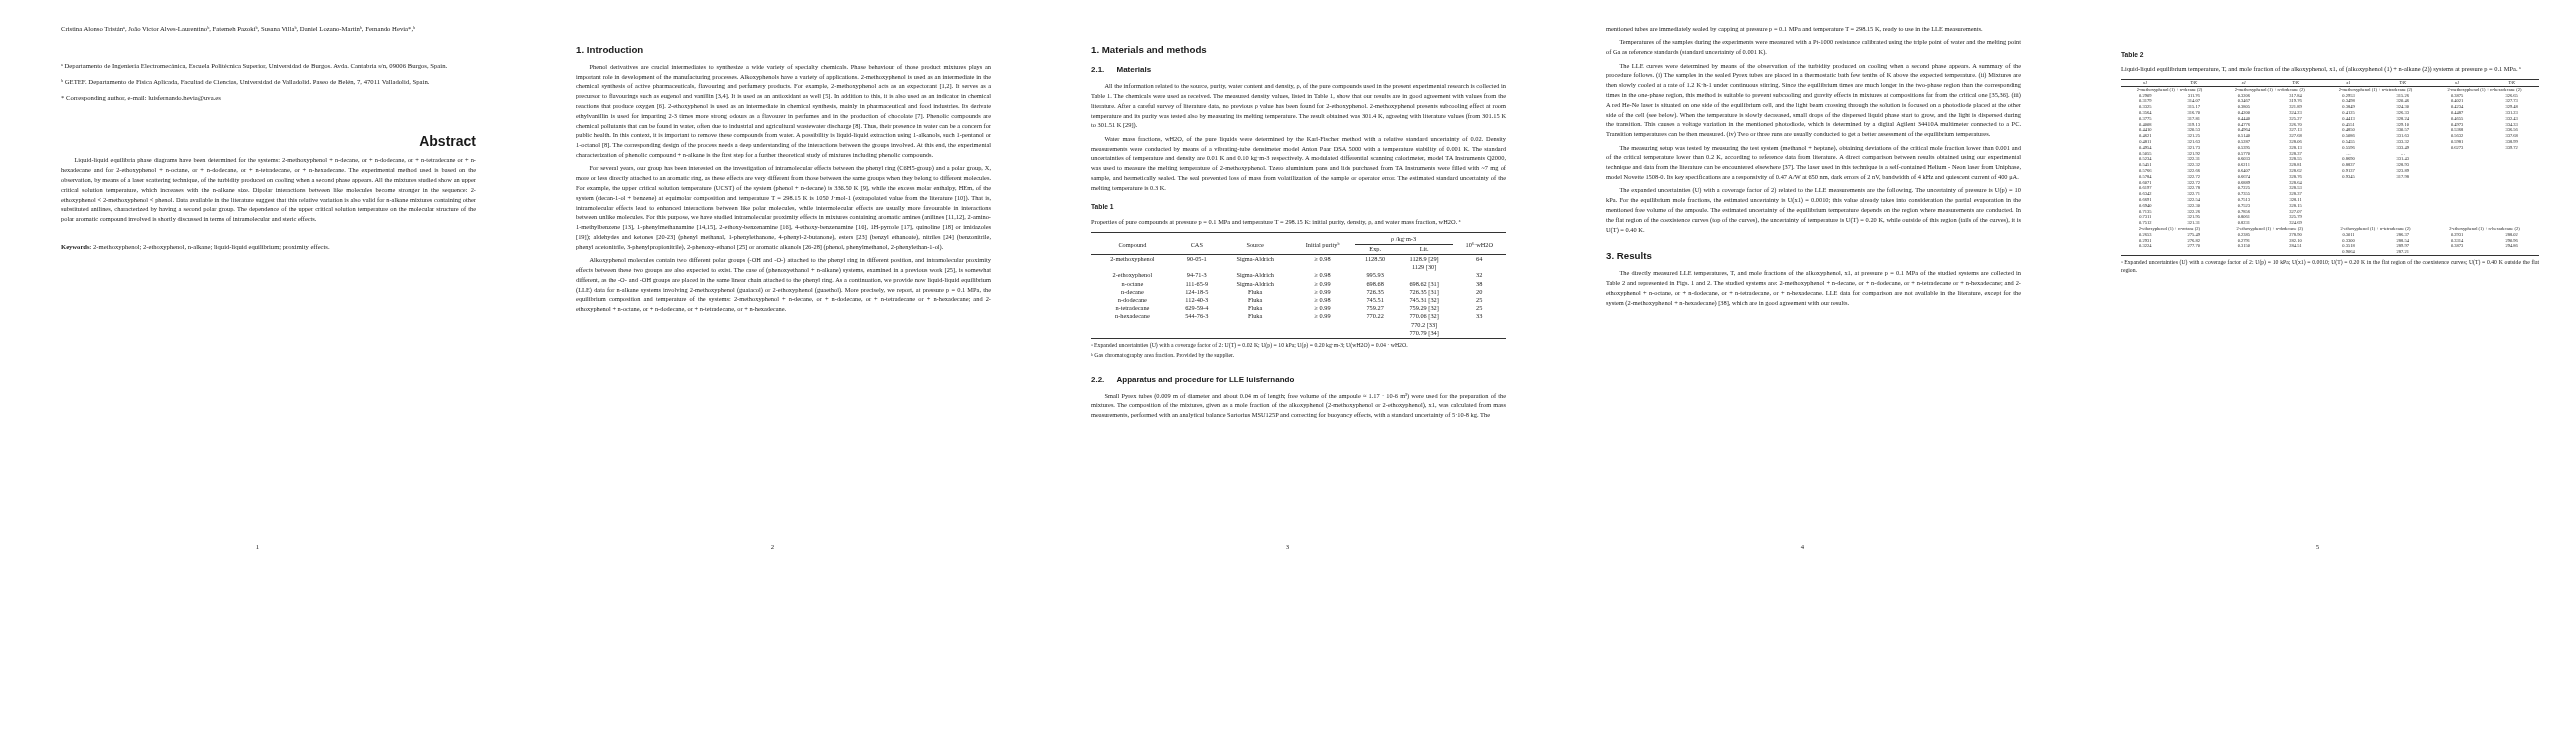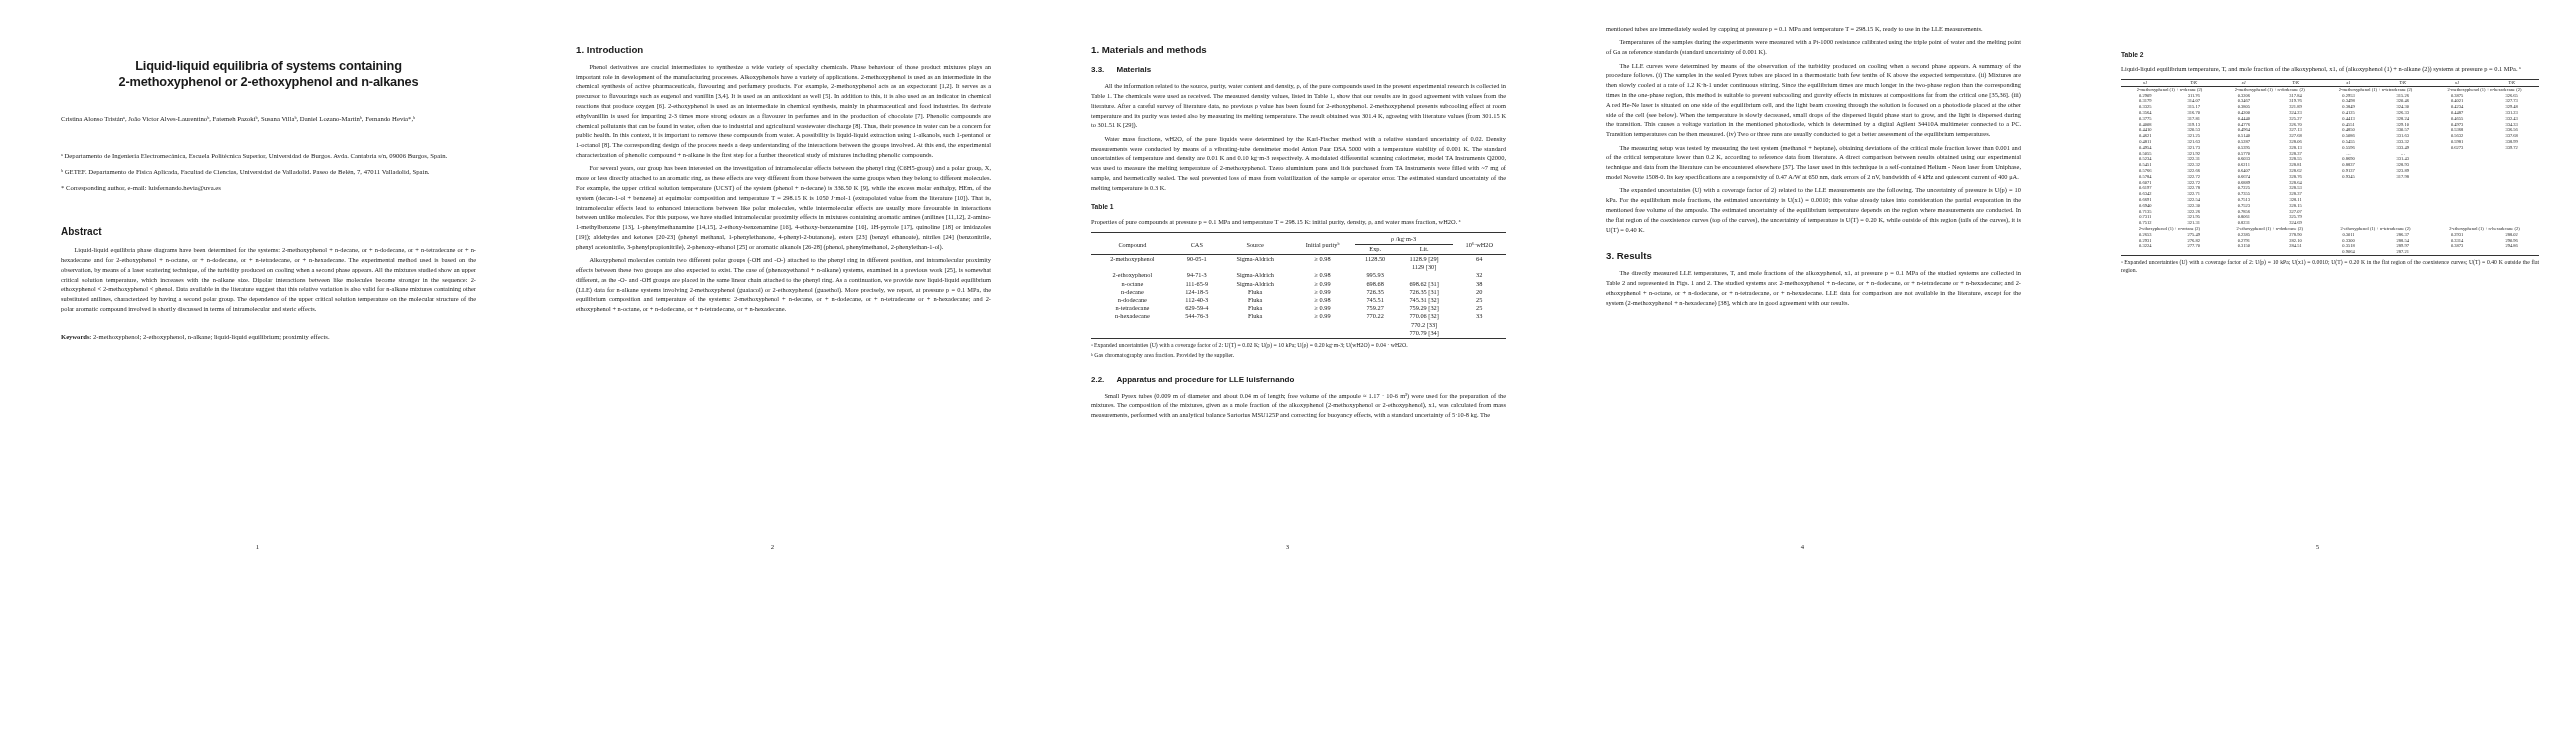--- a/index.html
+++ b/index.html
@@ -6,21 +6,21 @@
   html, body { width: 2576px; height: 729px; background: #ffffff; overflow: hidden; }
   body { font-family: "Liberation Serif", "DejaVu Serif", serif; color: #1a1a1a; }
   .spread { display: flex; width: 2576px; height: 729px; }
   .page { position: relative; width: 515px; height: 581px; padding: 24px 39px 0 61px; font-size: 6.4px; line-height: 9.8px; }
   .page-num { position: absolute; left: 0; right: 0; bottom: 29px; text-align: center; font-size: 6.7px; }
   p.body { text-align: justify; text-indent: 13.4px; margin-bottom: 3.6px; }
   p.noindent { text-indent: 0; }
   h1.title { font-family: "Liberation Sans", "DejaVu Sans", sans-serif; font-size: 12.8px; line-height: 16.4px; text-align: center; font-weight: bold; margin-top: 34px; margin-bottom: 23px; letter-spacing: -0.2px; }
   .authors { font-size: 6.7px; line-height: 10.3px; margin-bottom: 27px; }
   .affil { font-size: 6.7px; line-height: 10.3px; margin-bottom: 5.5px; }
-  h2.abstract { font-family: "Liberation Sans", "DejaVu Sans", sans-serif; font-size: 10px; text-align: left; margin-top: 34px; margin-bottom: 8.5px; font-weight: bold; }
+  h2.abstract { font-family: "Liberation Sans", "DejaVu Sans", sans-serif; font-size: 14px; text-align: right; margin-top: 34px; margin-bottom: 8.5px; font-weight: bold; }
   .keywords { margin-top: 18px; font-size: 6.6px; line-height: 9.7px; text-align: justify; }
   h2.section { font-family: "Liberation Sans", "DejaVu Sans", sans-serif; font-size: 9.7px; font-weight: bold; margin: 24px 0 7.3px 0; }
   h3.sub { font-family: "Liberation Sans", "DejaVu Sans", sans-serif; font-size: 8px; font-weight: bold; margin: 11px 0 6px 0; }
   h3.sub .num { display: inline-block; width: 25.5px; }
   .tbl-label { font-family: "Liberation Sans", "DejaVu Sans", sans-serif; font-weight: bold; font-size: 6.7px; margin: 9.7px 0 4.9px 0; }
   .tbl-caption { font-size: 6.4px; line-height: 9px; text-align: justify; margin-bottom: 6px; }
   table.t1 { width: 100%; border-collapse: collapse; font-size: 6.3px; line-height: 8.2px; }
   table.t1 th, table.t1 td { text-align: center; padding: 0 1.8px; font-weight: normal; }
   table.t1 thead tr.top th { border-top: 0.6px solid #333; padding-top: 2.4px; }
   table.t1 thead tr.bot th { border-bottom: 0.6px solid #333; padding-bottom: 1.2px; }
@@ -34,45 +34,41 @@
   table.t2 tr.endrow td { border-bottom: 0.6px solid #333; }
   .t2-foot { font-size: 5.7px; line-height: 8px; margin-top: 1.8px; text-align: justify; }
   .page5 { padding-left: 61px; padding-right: 36px; }
 </style>
 </head>
 <body>
 
 <div class="spread">
 
   <div class="page">
-    <h1 class="title">
-      <span>Liquid-liquid equilibria of systems containing</span><br>
-      <span>2-methoxyphenol or 2-ethoxyphenol and n-alkanes</span>
-    </h1>
     <p class="authors">Cristina Alonso Tristánᵃ, João Victor Alves-Laurentinoᵇ, Fatemeh Pazokiᵇ, Susana Villaᵇ, Daniel Lozano-Martínᵇ, Fernando Hevia*,ᵇ</p>
     <p class="affil">ᵃ Departamento de Ingeniería Electromecánica, Escuela Politécnica Superior, Universidad de Burgos. Avda. Cantabria s/n, 09006 Burgos, Spain.</p>
     <p class="affil">ᵇ GETEF. Departamento de Física Aplicada, Facultad de Ciencias, Universidad de Valladolid. Paseo de Belén, 7, 47011 Valladolid, Spain.</p>
     <p class="affil">* Corresponding author, e-mail: luisfernando.hevia@uva.es</p>
     <h2 class="abstract">Abstract</h2>
     <p class="body">Liquid-liquid equilibria phase diagrams have been determined for the systems: 2-methoxyphenol + n-decane, or + n-dodecane, or + n-tetradecane or + n-hexadecane and for 2-ethoxyphenol + n-octane, or + n-dodecane, or + n-tetradecane, or + n-hexadecane. The experimental method used is based on the observation, by means of a laser scattering technique, of the turbidity produced on cooling when a second phase appears. All the mixtures studied show an upper critical solution temperature, which increases with the n-alkane size. Dipolar interactions between like molecules become stronger in the sequence: 2-ethoxyphenol &lt; 2-methoxyphenol &lt; phenol. Data available in the literature suggest that this relative variation is also valid for n-alkane mixtures containing other substituted anilines, characterized by having a second polar group. The dependence of the upper critical solution temperature on the molecular structure of the polar aromatic compound involved is shortly discussed in terms of intramolecular and steric effects.</p>
     <p class="keywords"><b>Keywords</b><span>: 2-methoxyphenol; 2-ethoxyphenol, n-alkane; liquid-liquid equilibrium; proximity effects.</span></p>
     <div class="page-num">1</div>
   </div>
 
   <div class="page">
     <h2 class="section" style="margin-top:20.7px">1. Introduction</h2>
     <p class="body">Phenol derivatives are crucial intermediates to synthesize a wide variety of specialty chemicals. Phase behaviour of those product mixtures plays an important role in development of the manufacturing processes. Alkoxyphenols have a variety of applications. 2-methoxyphenol is used as an intermediate in the chemical synthesis of active pharmaceuticals, flavouring and perfumery products. For example, 2-methoxyphenol acts as an expectorant [1,2]. It serves as a precursor to flavourings such as eugenol and vanillin [3,4]. It is used as an antioxidant as well [5]. In addition to this, it is also used as an indicator in chemical reactions that produce oxygen [6]. 2-ethoxyphenol is used as an intermediate in chemical synthesis, mainly in pharmaceutical and food industries. Its derivate ethylvanillin is used for imparting 2-3 times more strong odours as a flavourer in perfumes and in the production of chocolate [7]. Phenolic compounds are chemical pollutants that can be found in water, often due to industrial and agricultural wastewater discharge [8]. Thus, their presence in water can be a concern for public health. In this context, it is important to remove these compounds from water. A possibility is liquid-liquid extraction using 1-alkanols, such 1-pentanol or 1-octanol [8]. The corresponding design of the process needs a deep understanding of the interactions between the groups involved. At this end, the experimental characterization of phenolic compound + n-alkane is the first step for a further theoretical study of mixtures including phenolic compounds.</p>
     <p class="body">For several years, our group has been interested on the investigation of intramolecular effects between the phenyl ring (C6H5-group) and a polar group, X, more or less directly attached to an aromatic ring, as these effects are very different from those between the same groups when they belong to different molecules. For example, the upper critical solution temperature (UCST) of the system (phenol + n-decane) is 336.50 K [9], while the excess molar enthalpy, HEm, of the system (decan-1-ol + benzene) at equimolar composition and temperature T = 298.15 K is 1050 J·mol-1 (extrapolated value from the literature [10]). That is, intramolecular effects lead to enhanced interactions between like polar molecules, while intermolecular effects are usually more favourable in interactions between unlike molecules. For this purpose, we have studied intramolecular proximity effects in mixtures containing aromatic amines (anilines [11,12], 2-amino-1-methylbenzene [13], 1-phenylmethanamine [14,15], 2-ethoxy-benzenamine [16], 4-ethoxy-benzenamine [16], 1H-pyrrole [17], quinoline [18] or imidazoles [19]); aldehydes and ketones [20-23] (phenyl methanal, 1-phenylethanone, 4-phenyl-2-butanone), esters [23] (benzyl ethanoate), nitriles [24] (benzonitrile, phenyl acetonitrile, 3-phenylpropionitrile), 2-phenoxy-ethanol [25] or aromatic alkanols [26-28] (phenol, phenylmethanol, 2-phenylethan-1-ol).</p>
     <p class="body">Alkoxyphenol molecules contain two different polar groups (-OH and -O-) attached to the phenyl ring in different position, and intramolecular proximity effects between these two groups are also expected to exist. The case of (phenoxyethanol + n-alkane) systems, examined in a previous work [25], is somewhat different, as the -O- and -OH groups are placed in the same linear chain attached to the phenyl ring. As a continuation, we provide now liquid-liquid equilibrium (LLE) data for n-alkane systems involving 2-methoxyphenol (guaiacol) or 2-ethoxyphenol (guaethol). More precisely, we report, at pressure p = 0.1 MPa, the equilibrium composition and temperature of the systems: 2-methoxyphenol + n-decane, or + n-dodecane, or + n-tetradecane or + n-hexadecane; and 2-ethoxyphenol + n-octane, or + n-dodecane, or + n-tetradecane, or + n-hexadecane.</p>
     <div class="page-num">2</div>
   </div>
 
   <div class="page">
     <h2 class="section" style="margin-top:20.7px">1. Materials and methods</h2>
-    <h3 class="sub"><span class="num">3.3.</span><span>Materials</span></h3>
+    <h3 class="sub"><span class="num">2.1.</span><span>Materials</span></h3>
     <p class="body">All the information related to the source, purity, water content and density, ρ, of the pure compounds used in the present experimental research is collected in Table 1. The chemicals were used as received. The measured density values, listed in Table 1, show that our results are in good agreement with values from the literature. After a careful survey of literature data, no previous ρ value has been found for 2-ethoxyphenol. 2-methoxyphenol presents subcooling effect at room temperature and its purity was tested also by measuring its melting temperature. The result obtained was 301.4 K, agreeing with literature values (from 301.15 K to 301.51 K [29]).</p>
     <p class="body">Water mass fractions, wH2O, of the pure liquids were determined by the Karl-Fischer method with a relative standard uncertainty of 0.02. Density measurements were conducted by means of a vibrating-tube densimeter model Anton Paar DSA 5000 with a temperature stability of 0.001 K. The standard uncertainties of temperature and density are 0.01 K and 0.10 kg·m-3 respectively. A modulated differential scanning calorimeter, model TA Instruments Q2000, was used to measure the melting temperature of 2-methoxyphenol. Tzero aluminium pans and lids purchased from TA Instruments were filled with ~7 mg of sample, and hermetically sealed. The seal prevented loss of mass from volatilization of the sample or operator error. The estimated standard uncertainty of the melting temperature is 0.3 K.</p>
 
     <div class="tbl-label">Table 1</div>
     <div class="tbl-caption">Properties of pure compounds at pressure p = 0.1 MPa and temperature T = 298.15 K: initial purity, density, ρ, and water mass fraction, wH2O. ᵃ</div>
     <table class="t1">
       <thead>
         <tr class="top">
           <th rowspan="2" style="border-bottom:0.6px solid #333">Compound</th>
           <th rowspan="2" style="border-bottom:0.6px solid #333">CAS</th>

